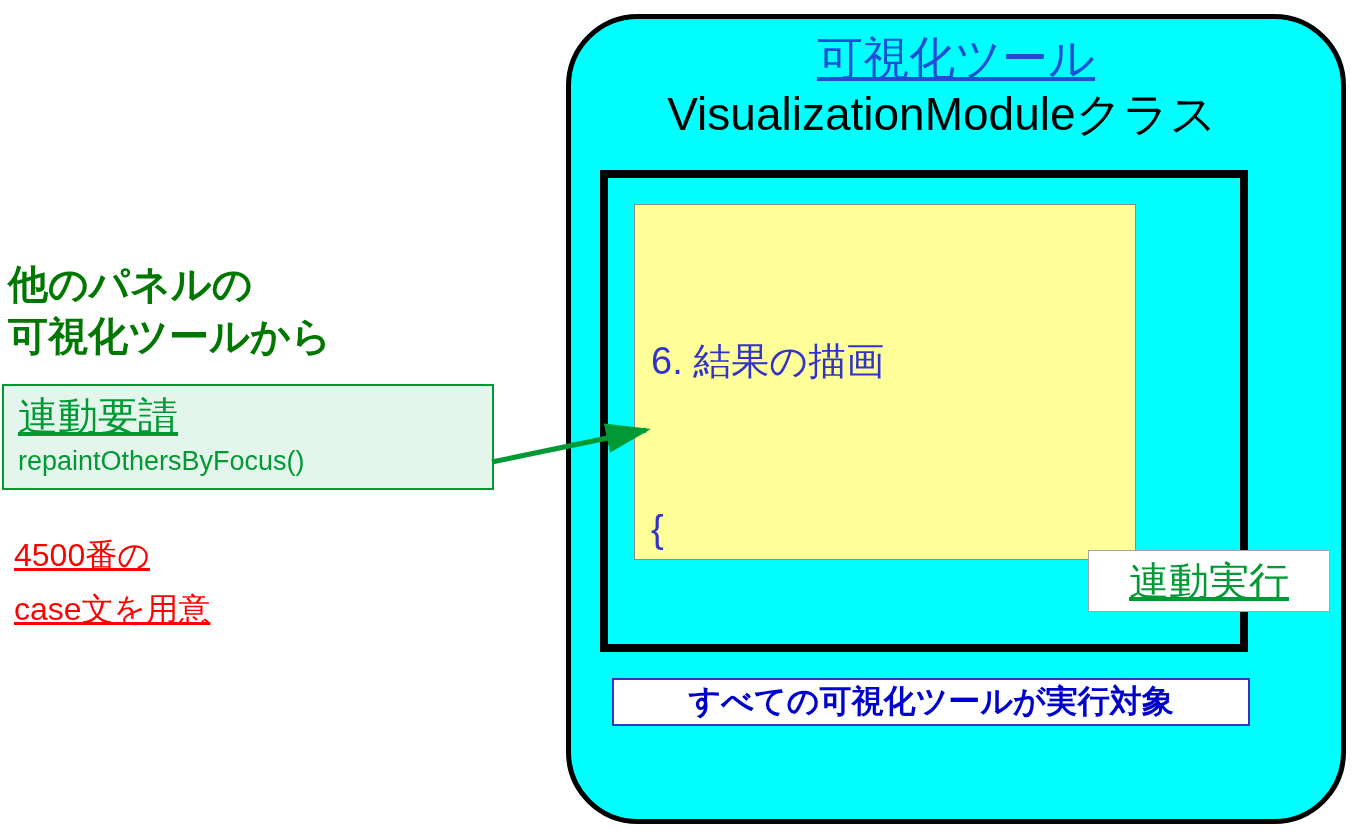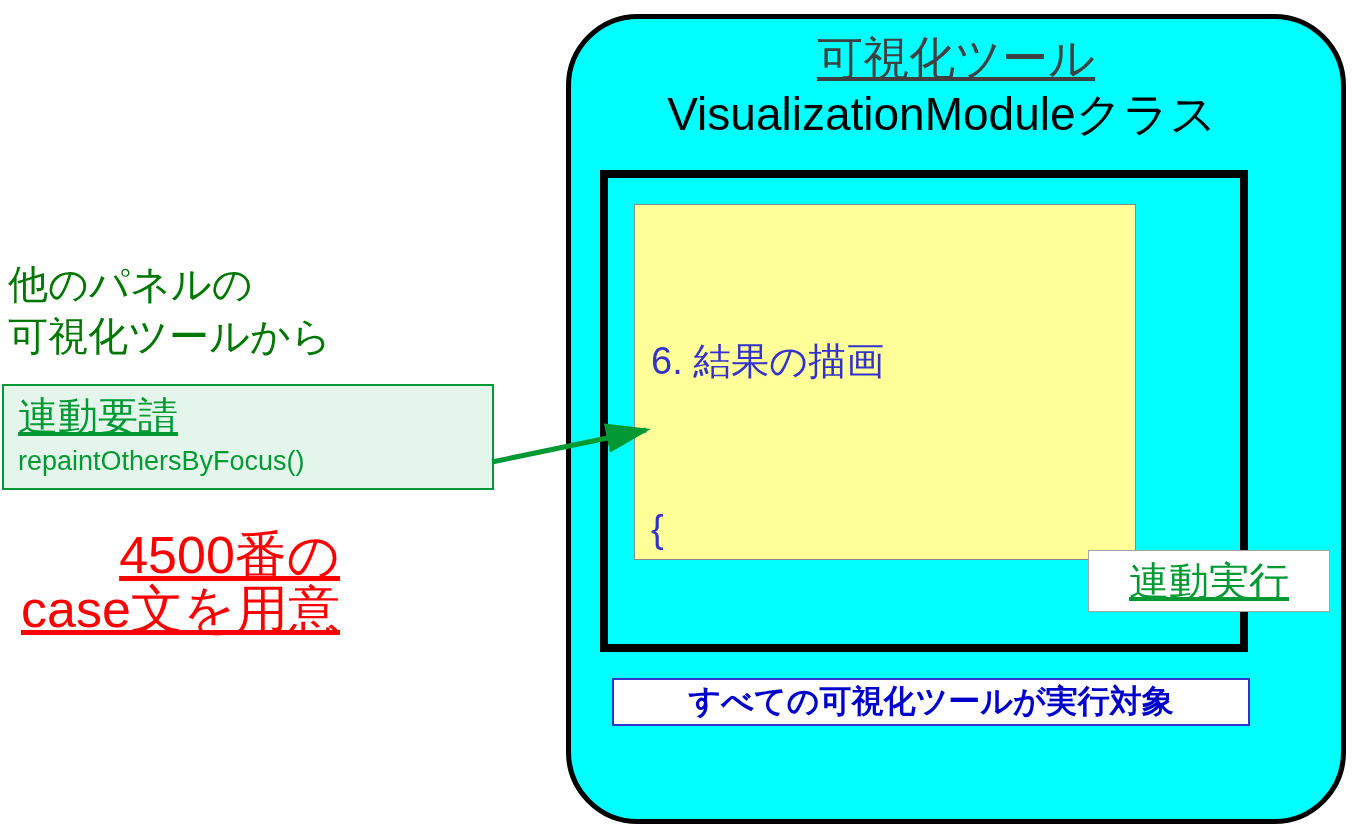--- a/index.html
+++ b/index.html
@@ -22,21 +22,21 @@
     background: #00ffff;
     border: 5px solid #000000;
     border-radius: 72px;
   }
   .module-title {
     position: absolute;
     left: 566px; top: 28px;
     width: 780px;
     text-align: center;
     font-size: 46px;
-    color: #404040;
+    color: #1d4ed8;
   }
   .module-title .u { text-decoration: underline; }
   .module-subtitle {
     position: absolute;
     left: 552px; top: 84px;
     width: 780px;
     text-align: center;
     font-size: 46px;
     color: #000000;
   }
@@ -100,21 +100,21 @@
     font-weight: bold;
   }
 
   
   .context-text {
     position: absolute;
     left: 8px; top: 258px;
     font-size: 40px;
     line-height: 52px;
     color: #007700;
-    font-weight: normal;
+    font-weight: bold;
   }
   .request-box {
     position: absolute;
     left: 2px; top: 384px;
     width: 492px; height: 106px;
     background: #e4f6ec;
     border: 2px solid #009933;
     padding: 4px 8px 0 14px;
   }
   .request-title {
@@ -123,25 +123,24 @@
     text-decoration: underline;
     line-height: 52px;
   }
   .request-fn {
     font-size: 27px;
     color: #009933;
     line-height: 38px;
   }
   .red-note {
     position: absolute;
-    left: 21px; top: 528px;
-    font-size: 52px;
+    left: 14px; top: 528px;
+    font-size: 32px;
     line-height: 54px;
     color: #ff0000;
-    text-align: right;
   }
   .red-note .line { display: block; text-decoration: underline; }
 
   
   .arrow-layer {
     position: absolute;
     left: 0; top: 0;
     width: 1366px; height: 839px;
     pointer-events: none;
   }

